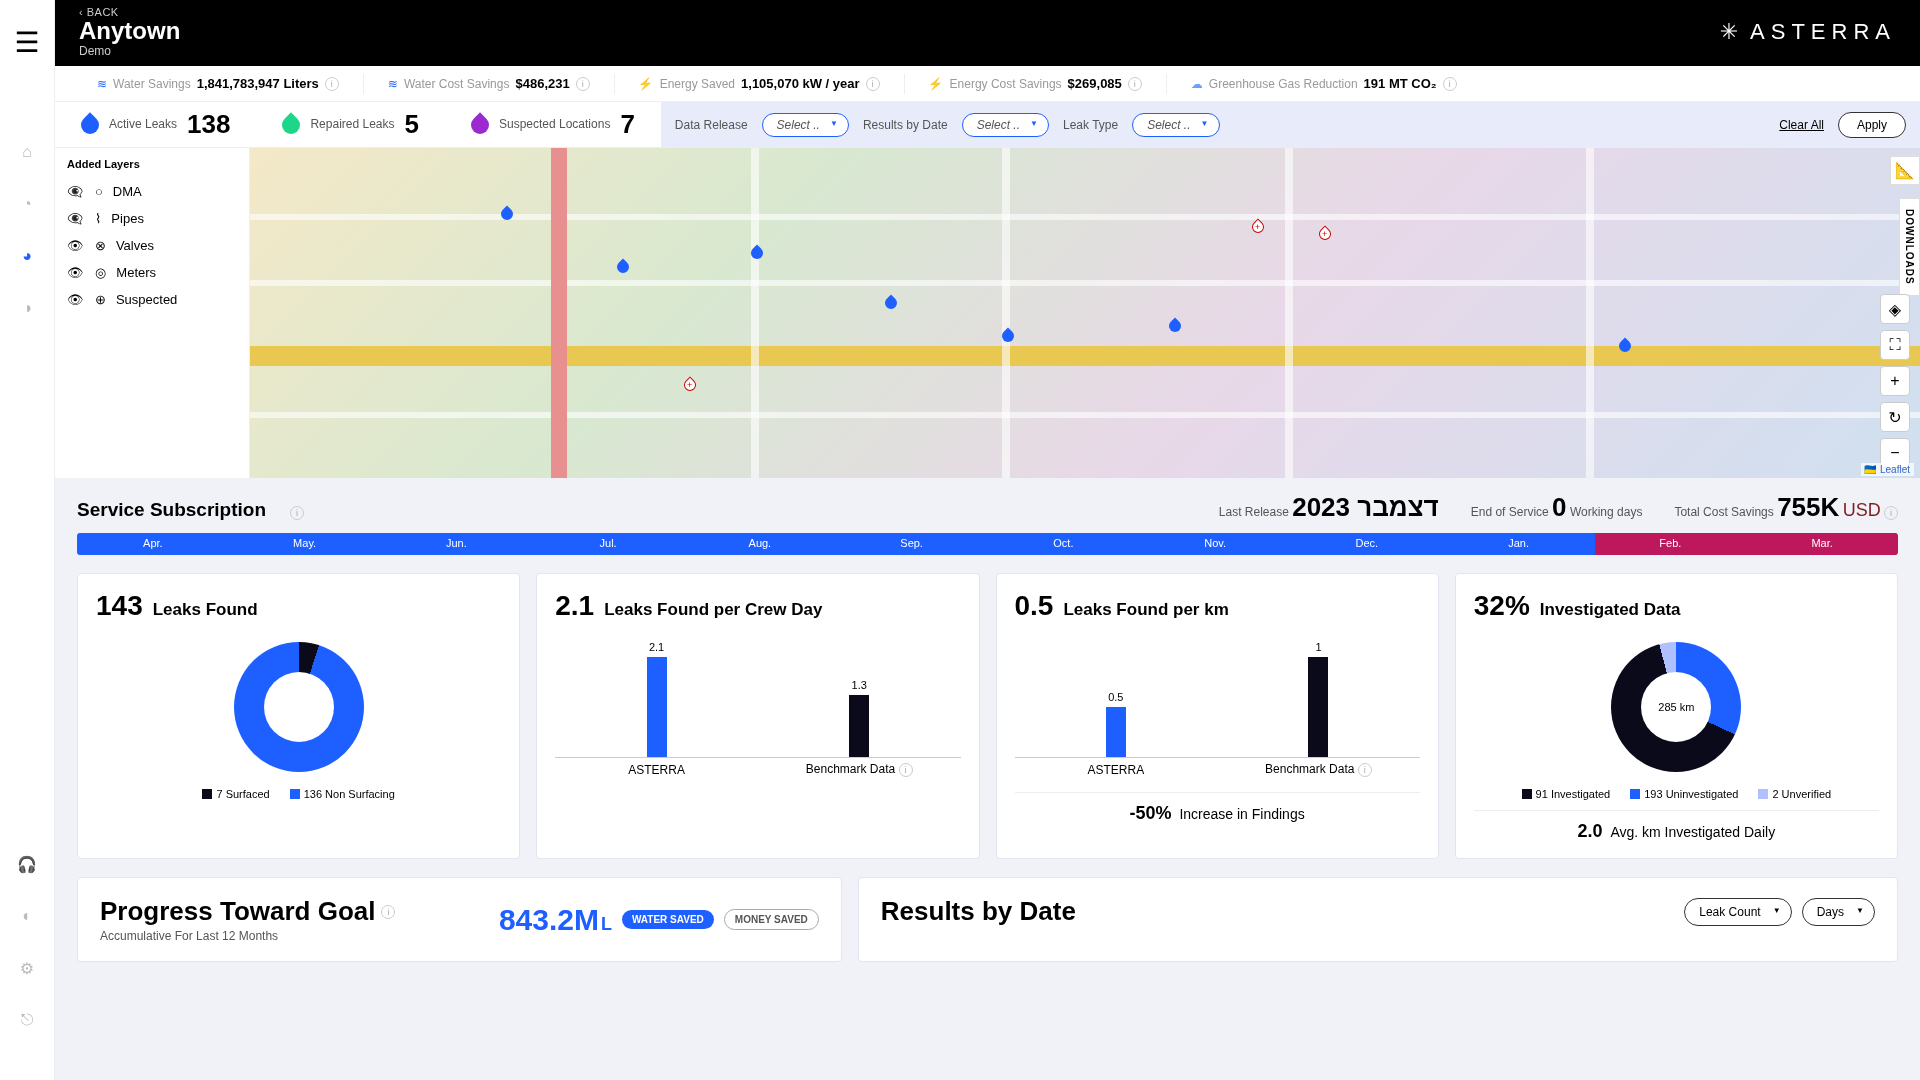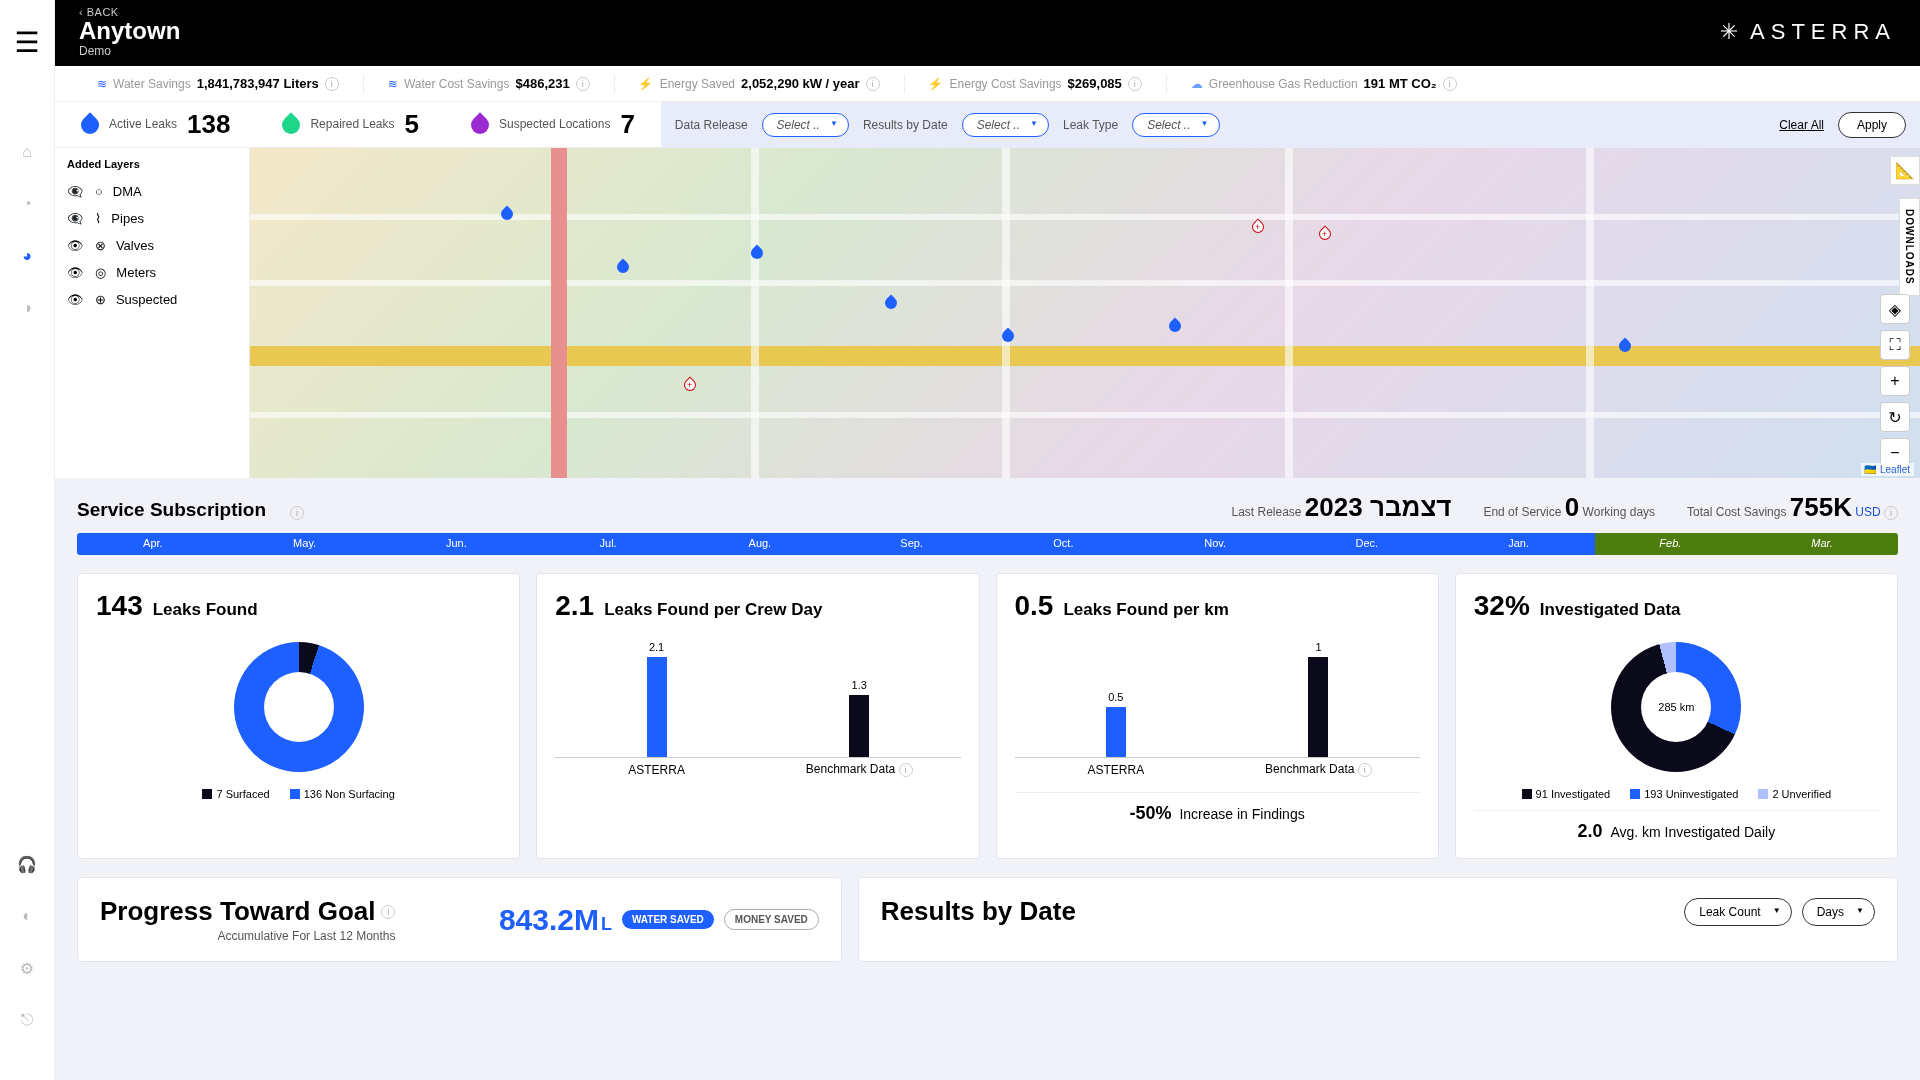--- a/index.html
+++ b/index.html
@@ -59,25 +59,25 @@
 .map-btn { width: 30px; height: 30px; background: #fff; border: 1px solid #ccc; border-radius: 4px; display: flex; align-items: center; justify-content: center; font-size: 16px; cursor: pointer; }
 .map-side { position: absolute; right: 0; top: 8px; background: #fff; padding: 4px; display: flex; flex-direction: column; gap: 8px; align-items: center; border: 1px solid #ddd; }
 .downloads-tab { position: absolute; right: 0; top: 50px; writing-mode: vertical-rl; background: #fff; padding: 10px 4px; font-size: 10px; font-weight: bold; letter-spacing: 1px; border: 1px solid #ddd; cursor: pointer; }
 .leaflet { position: absolute; right: 6px; bottom: 2px; font-size: 10px; color: #3366cc; background: rgba(255,255,255,.7); padding: 1px 4px; }
 
 .content { padding: 14px 22px; overflow-y: auto; flex: 1; }
 .subscr { display: flex; align-items: baseline; gap: 24px; }
 .subscr-title { font-size: 19px; font-weight: bold; }
 .subscr-right { margin-left: auto; display: flex; align-items: baseline; gap: 32px; font-size: 12px; color: #555; }
 .subscr-right .big { font-size: 26px; font-weight: bold; color: #000; }
-.subscr-right .cur { font-size: 12px; color: #1d4ed8; }
+.subscr-right .cur { font-size: 18px; color: #7f1d1d; }
 
 .timeline { display: flex; margin-top: 10px; border-radius: 3px; overflow: hidden; height: 22px; font-size: 11px; }
 .timeline-seg { flex: 1; text-align: center; color: #fff; line-height: 20px; background: #1e5fff; }
-.timeline-seg.dark { background: #4d7c0f; font-style: italic; }
+.timeline-seg.dark { background: #be185d; }
 
 .cards { display: flex; gap: 16px; margin-top: 18px; }
 .card { flex: 1; background: #fff; border: 1px solid #e2e5f0; border-radius: 4px; padding: 16px 18px; display: flex; flex-direction: column; }
 .card-head { display: flex; align-items: baseline; gap: 10px; margin-bottom: 10px; }
 .card-head .num { font-size: 28px; font-weight: bold; }
 .card-head .lbl { font-size: 17px; font-weight: bold; }
 .chart-area { height: 150px; display: flex; align-items: center; justify-content: center; position: relative; }
 .donut { width: 130px; height: 130px; border-radius: 50%; background: conic-gradient(#0a0a1a 0 18deg, #1e5fff 18deg 360deg); display:flex; align-items:center; justify-content:center; }
 .donut-hole { width: 70px; height: 70px; border-radius:50%; background:#fff; display:flex; align-items:center; justify-content:center; font-size:11px; }
 .donut2 { background: conic-gradient(#1e5fff 0 115deg, #0a0a1a 115deg 345deg, #b0c0ff 345deg 360deg); }
@@ -87,21 +87,21 @@
 .bars .bar-lbl { position: absolute; top: -16px; font-size: 11px; width:60px; text-align:center; }
 .bars .cat { margin-top: 6px; font-size: 12px; position:absolute; bottom:-20px; width:120px; text-align:center; }
 .legend { display: flex; gap: 20px; justify-content: center; font-size: 11px; margin-top: 6px; flex-wrap:wrap; }
 .legend-item { display: flex; align-items: center; gap: 4px; }
 .sw { width: 10px; height: 10px; }
 .card-foot { text-align: center; margin-top: 10px; padding-top: 10px; border-top: 1px solid #eee; font-size: 14px; }
 .card-foot .pct { font-size: 18px; font-weight: bold; }
 
 .lower { display: flex; gap: 16px; margin-top: 18px; }
 .panel { background: #fff; border: 1px solid #e2e5f0; border-radius: 4px; padding: 18px 22px; }
-.panel.left { width: 42%; text-align: right; }
+.panel.left { width: 42%; }
 .panel.right { flex: 1; }
 .panel-head { display: flex; align-items: center; gap: 10px; }
 .panel-title { font-size: 26px; font-weight: bold; }
 .panel-sub { font-size: 12px; color: #555; margin-top: 2px; }
 .big-val { font-size: 30px; font-weight: bold; color: #1e5fff; }
 .big-unit { font-size: 18px; color: #1e5fff; font-weight: bold; }
 .pill { border-radius: 14px; padding: 4px 10px; font-size: 10px; font-weight: bold; }
 .pill.active { background: #1e5fff; color: #fff; }
 .pill.inactive { border: 1px solid #aaa; color: #555; background:#fff; }
 .results-ctrls { margin-left: auto; display: flex; gap: 10px; }
@@ -151,21 +151,21 @@
       <div class="toolbar-item">
         <span style="color:#1e5fff">≋</span>
         <span>Water Cost Savings</span>
         <span class="val">$486,231</span>
         <span class="info-circle">i</span>
       </div>
       <div class="toolbar-sep"></div>
       <div class="toolbar-item">
         <span style="color:#e8a23f">⚡</span>
         <span>Energy Saved</span>
-        <span class="val">2,052,290 kW / year</span>
+        <span class="val">1,105,070 kW / year</span>
         <span class="info-circle">i</span>
       </div>
       <div class="toolbar-sep"></div>
       <div class="toolbar-item">
         <span style="color:#e8a23f">⚡</span>
         <span>Energy Cost Savings</span>
         <span class="val">$269,085</span>
         <span class="info-circle">i</span>
       </div>
       <div class="toolbar-sep"></div>

